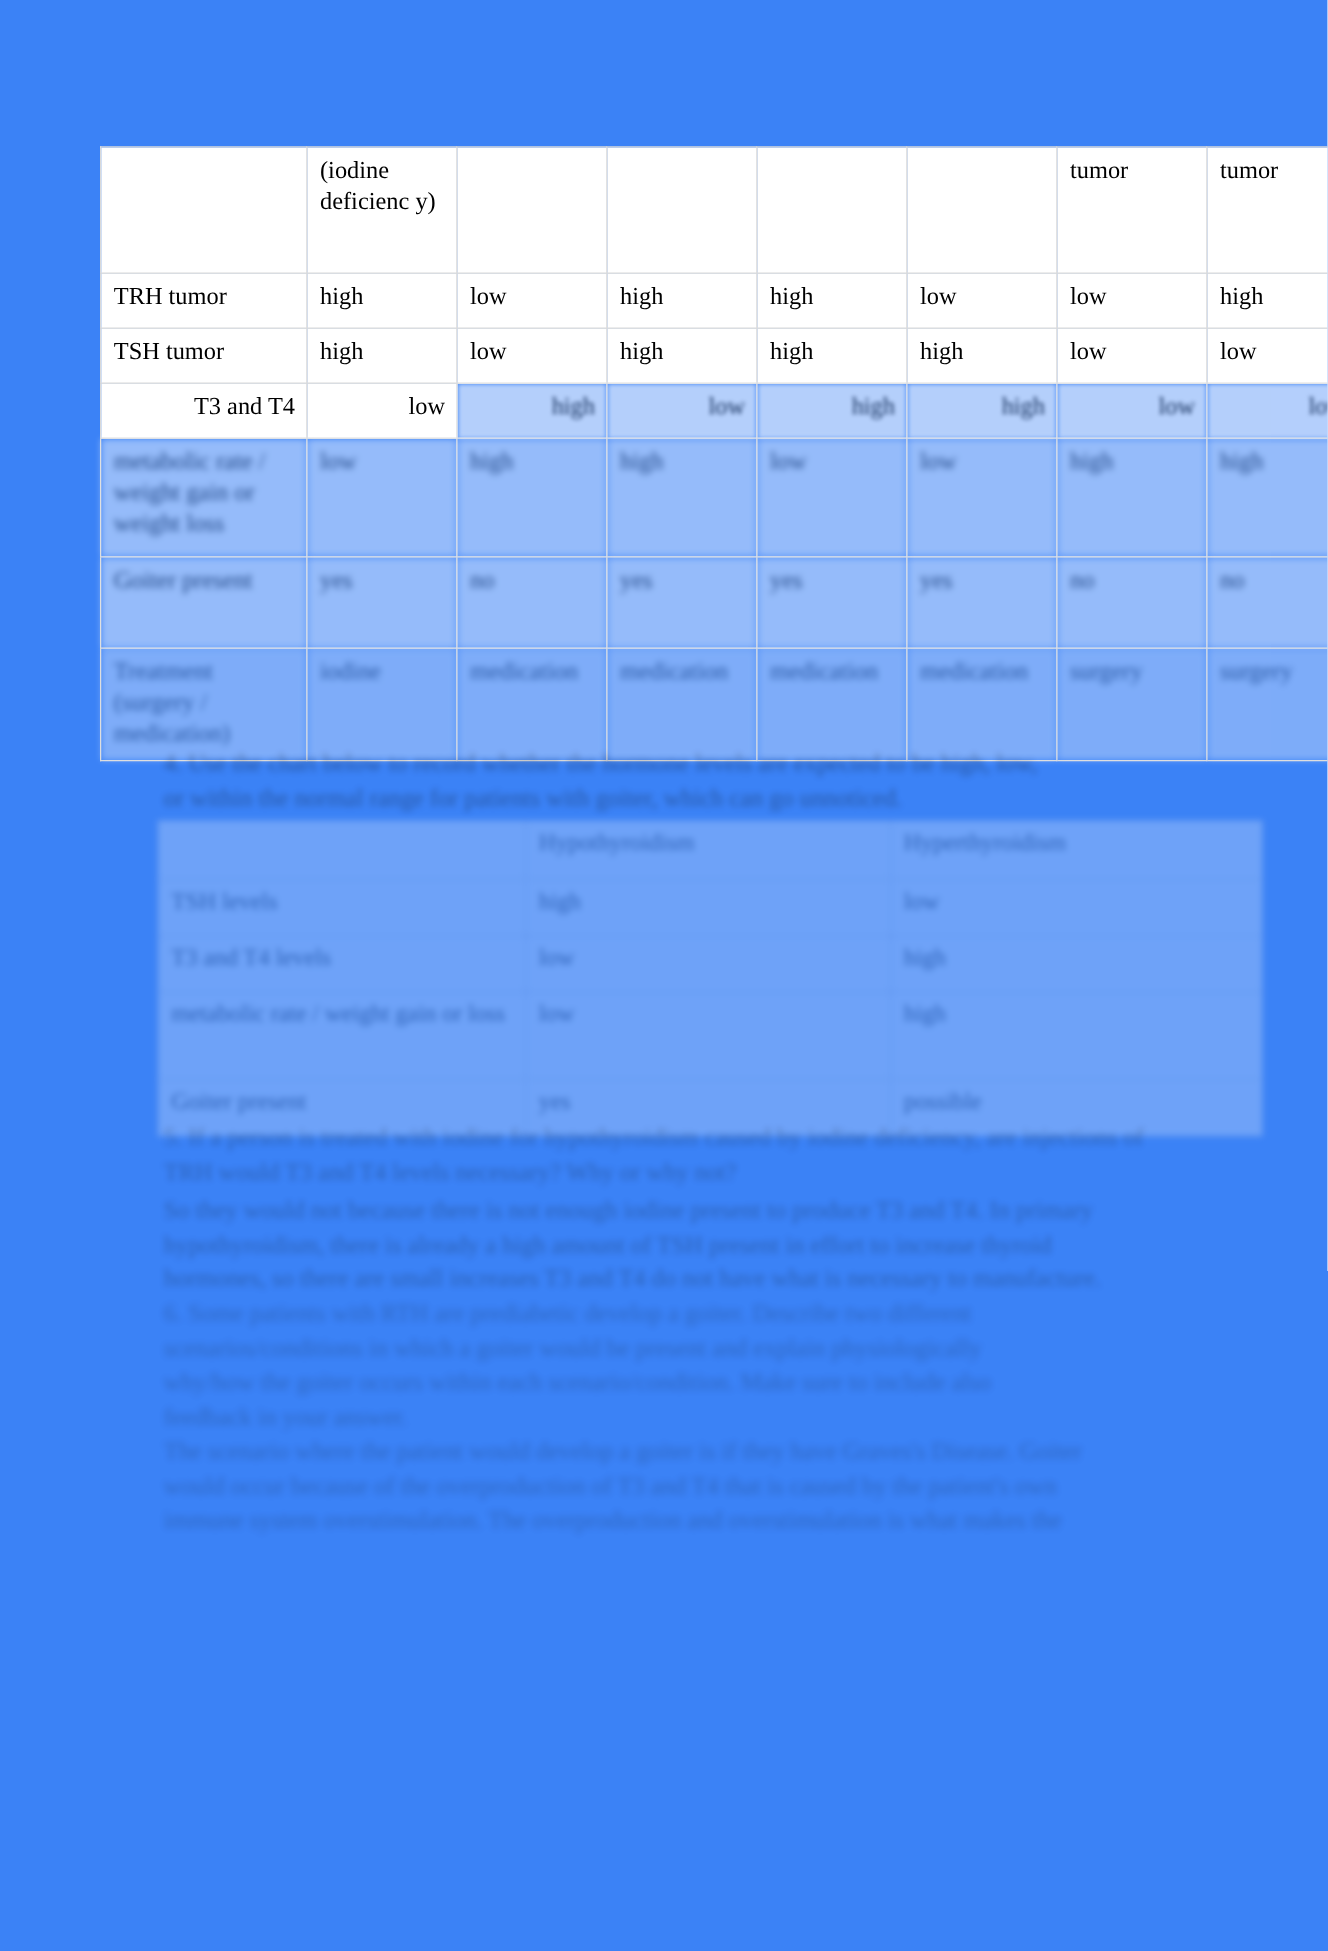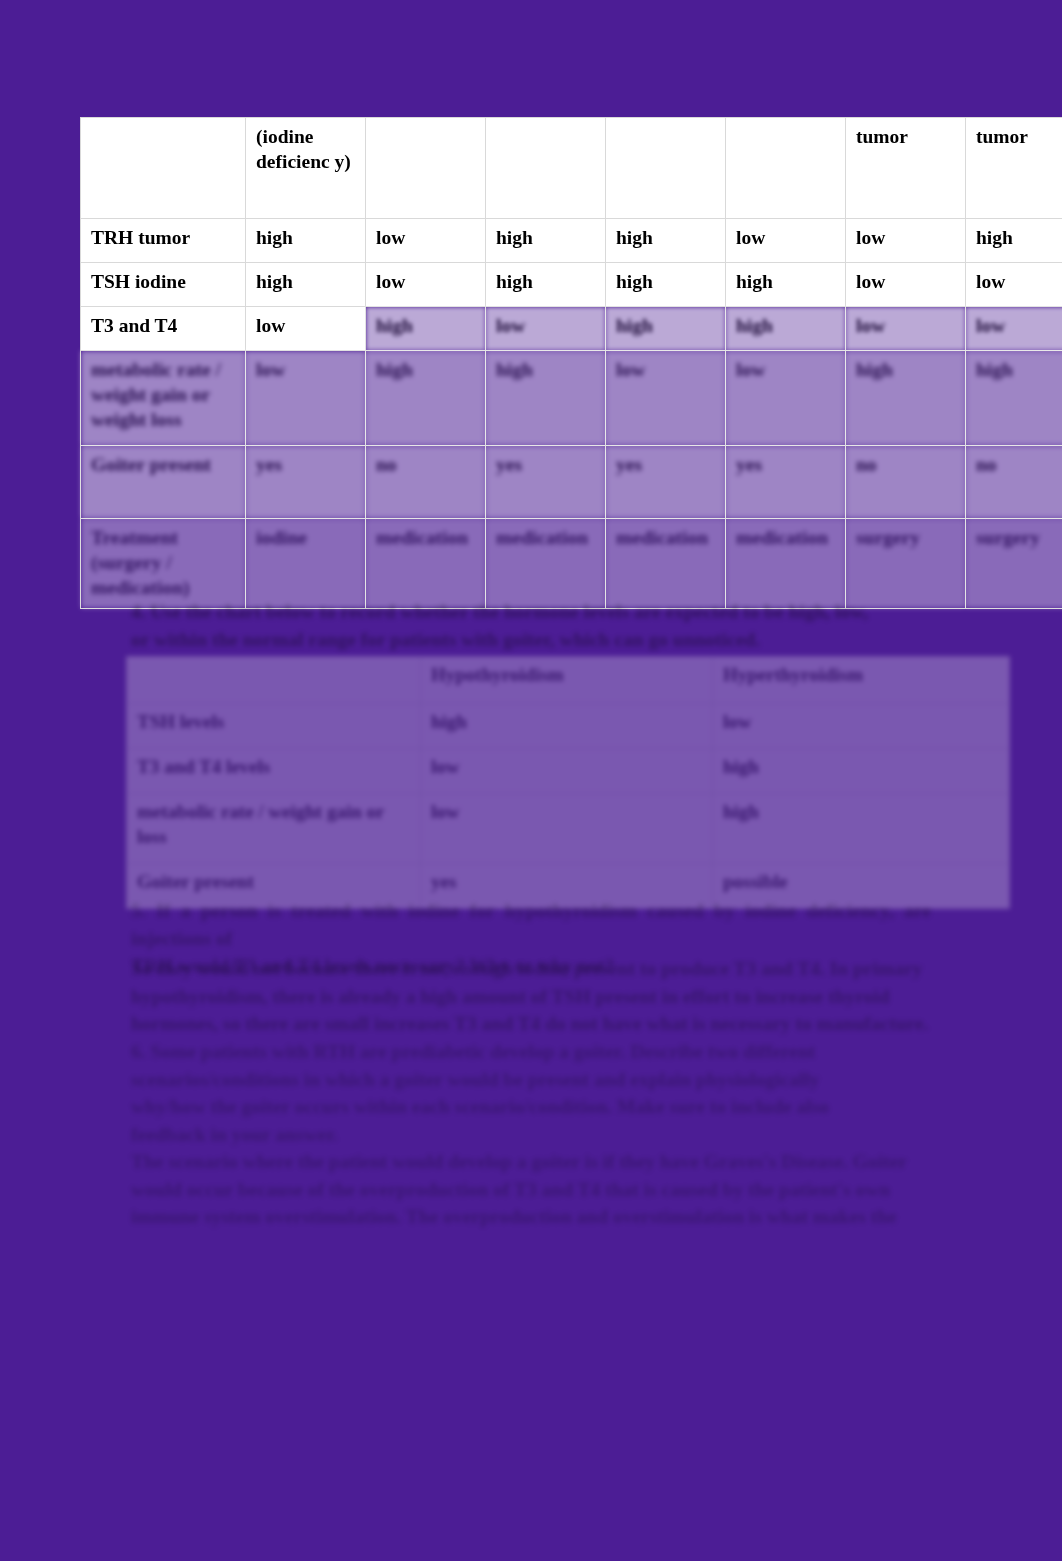--- a/index.html
+++ b/index.html
@@ -13,22 +13,21 @@
     height: 1561px;
     position: relative;
     font-family: "Liberation Serif", "DejaVu Serif", serif;
     color: #000000;
     overflow: hidden;
   }
 
   .page {
     position: absolute;
     inset: 0;
-    background: #4c1d95;
-    font-weight: bold;
+    background: #3b82f6;
   }
 
   
   .table-one {
     position: absolute;
     left: 80px;
     top: 117px;
     width: 849px;
     border-collapse: collapse;
     table-layout: fixed;
@@ -40,21 +39,21 @@
     font-size: 19.5px;
     line-height: 1.28;
     background: #ffffff;
   }
   .c-label  { width: 145px; }
   .c-data   { width: 100px; }
 
   
   .row-header td { height: 86px; }
   .row-trh td, .row-tsh td { height: 29px; }
-  .row-t34 td { height: 29px; }
+  .row-t34 td { height: 29px; text-align: right; }
   .row-tall-a td { height: 80px; }
   .row-tall-b td { height: 58px; }
   .row-tall-c td { height: 66px; }
 
   
   .table-two {
     position: absolute;
     left: 126px;
     top: 656px;
     width: 823px;
@@ -121,21 +120,21 @@
         <td class="c-data">high</td>
         <td class="c-data">low</td>
         <td class="c-data">high</td>
         <td class="c-data">high</td>
         <td class="c-data">low</td>
         <td class="c-data">low</td>
         <td class="c-data">high</td>
       </tr>
 
       <tr class="row-tsh crisp">
-        <td class="c-label">TSH iodine</td>
+        <td class="c-label">TSH tumor</td>
         <td class="c-data">high</td>
         <td class="c-data">low</td>
         <td class="c-data">high</td>
         <td class="c-data">high</td>
         <td class="c-data">high</td>
         <td class="c-data">low</td>
         <td class="c-data">low</td>
       </tr>
 
       <tr class="row-t34">

